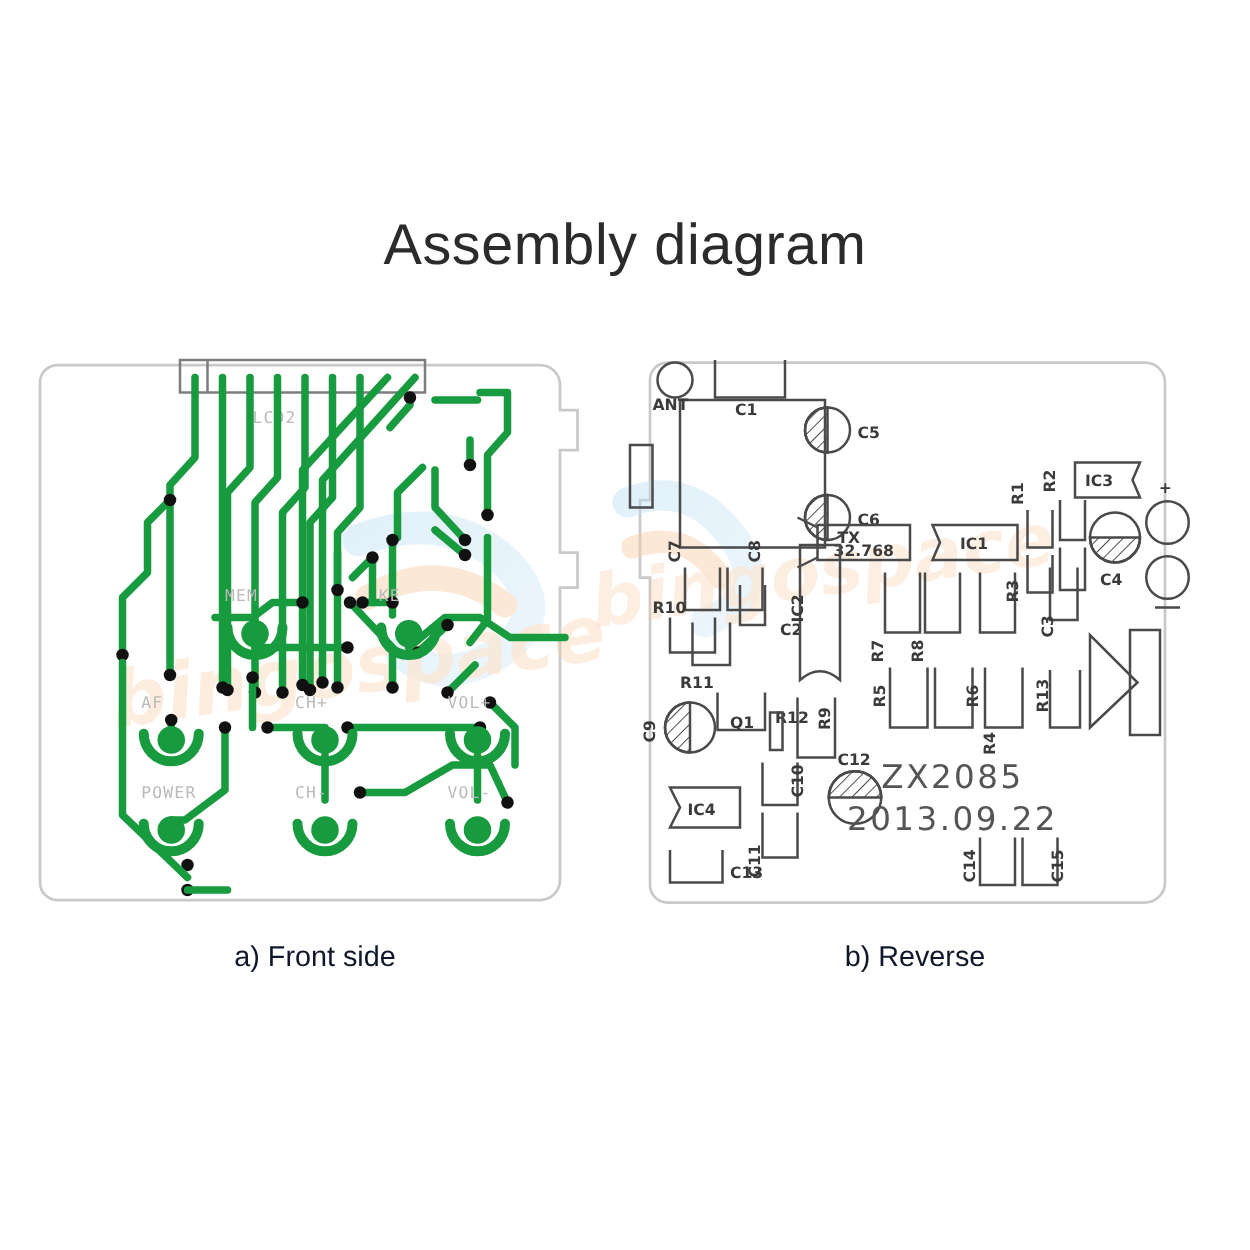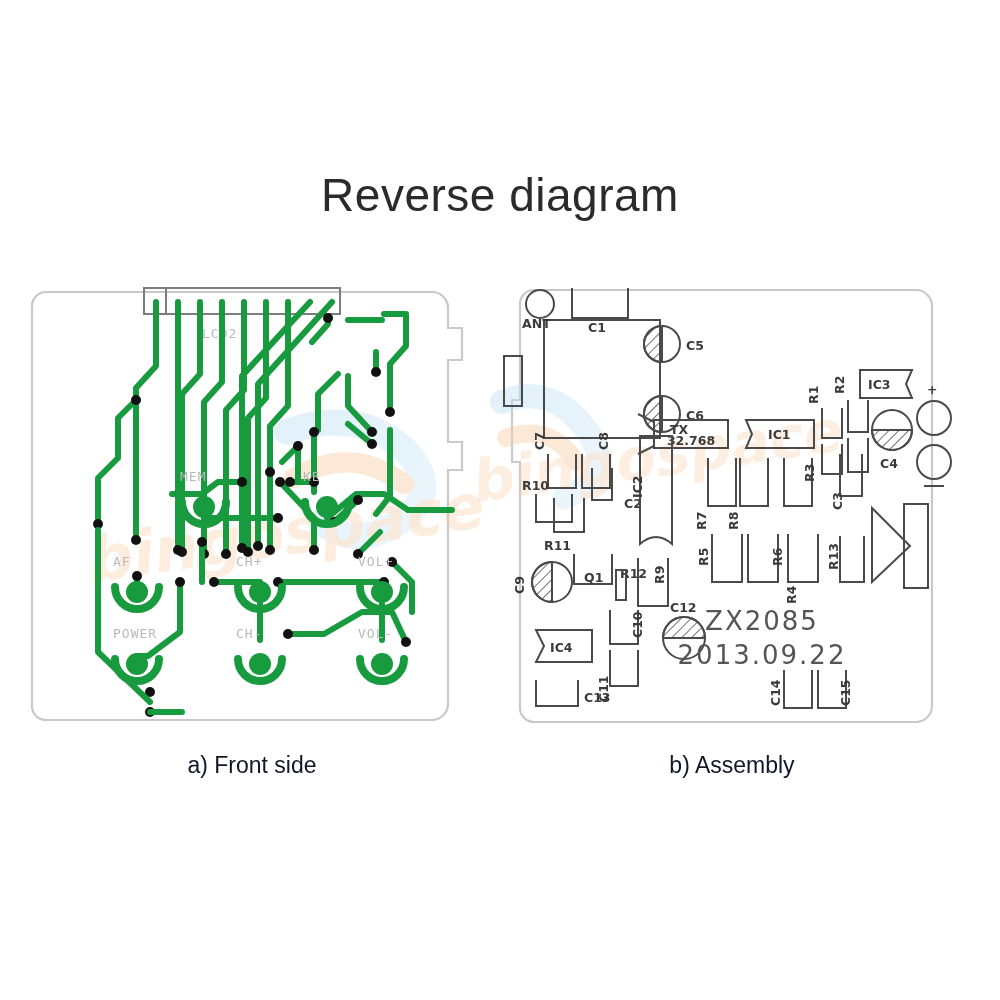--- a/index.html
+++ b/index.html
@@ -30,21 +30,21 @@
   .hdr{fill:none;stroke:#7d7d7d;stroke-width:2;}
 
   .comp{fill:none;stroke:#4a4a4a;stroke-width:2;}
   .comp-lbl{fill:#3a3a3a;font-size:12.5px;font-family:"DejaVu Sans",sans-serif;font-weight:bold;}
   .board-txt{fill:#555;font-size:26px;font-family:"DejaVu Sans",sans-serif;letter-spacing:2px;}
   .hatch-fill{fill:url(#hatch);stroke:#4a4a4a;stroke-width:2;}
 </style>
 </head>
 <body>
 
-<div id="page-title">Reverse diagram</div>
+<div id="page-title">Assembly diagram</div>
 
 <div class="board-wrap" id="front-wrap">
 <svg width="440" height="448" viewBox="0 0 440 448">
   <defs>
     <linearGradient id="wmblue" x1="0" y1="0" x2="1" y2="1">
       <stop offset="0%" stop-color="#bfe0f5"></stop>
           <stop offset="100%" stop-color="#d6ecf9"></stop>
     </linearGradient>
   </defs>
 
@@ -355,13 +355,13 @@
   <path class="comp" d="M272,388 V426 H300 V388"></path>
   <path class="comp" d="M306,388 V426 H334 V388"></path>
   <text class="comp-lbl" x="268" y="424" transform="rotate(-90 268 424)">C14</text>
   <text class="comp-lbl" x="338" y="424" transform="rotate(-90 338 424)">C15</text>
 
   <text class="board-txt" x="250" y="348" text-anchor="middle">ZX2085</text>
   <text class="board-txt" x="250" y="382" text-anchor="middle" font-size="23">2013.09.22</text>
 </svg>
 </div>
 
-<div class="caption" id="reverse-caption">b) Assembly</div>
+<div class="caption" id="reverse-caption">b) Reverse</div>
 
 </body></html>

